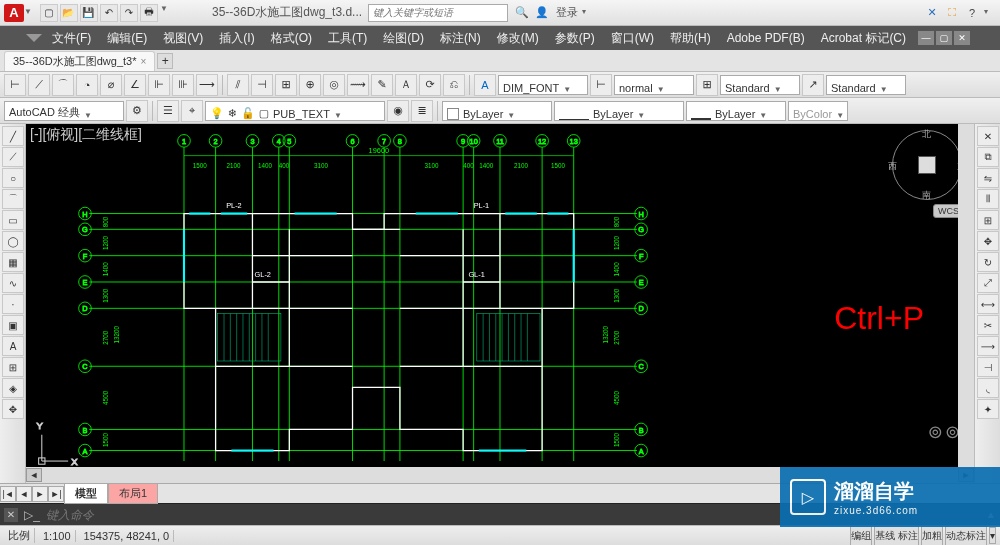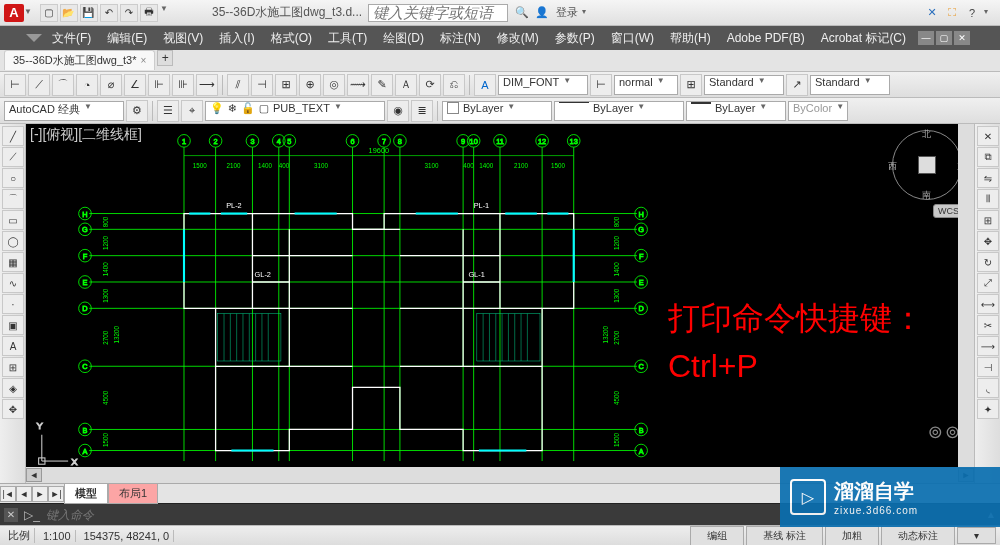--- a/index.html
+++ b/index.html
@@ -4,45 +4,45 @@
 <style>
 * { margin: 0; padding: 0; box-sizing: border-box; font-family: "Microsoft YaHei", SimSun, sans-serif; }
 body { width: 1000px; height: 545px; background: #e8e8e8; overflow: hidden; font-size: 11px; color: #333; position: relative; }
 
 
 .titlebar { height: 26px; background: linear-gradient(#f5f5f5,#e0e0e0); display: flex; align-items: center; padding: 0 4px; border-bottom: 1px solid #bbb; }
 .app-logo { width: 20px; height: 18px; background: #d01616; color: #fff; font-weight: bold; font-size: 13px; display:flex; align-items:center; justify-content:center; border-radius:2px; }
 .qat { display: flex; gap: 2px; margin-left: 4px; }
 .qat-btn { width: 18px; height: 18px; background:#e8e8e8; border:1px solid #ccc; display:flex; align-items:center; justify-content:center; font-size:10px; cursor:pointer; }
 .title-txt { margin-left: 40px; font-size: 12px; color:#555; }
-.searchbox { margin-left: 6px; width: 140px; height:18px; border:1px solid #aaa; background:#fff; font-size:15px; padding:8px 4px; font-style:italic; color:#999; }
+.searchbox { margin-left: 6px; width: 140px; height:18px; border:1px solid #aaa; background:#fff; font-size:10px; padding:8px 4px; font-style:italic; color:#999; }
 .tb-icons { display:flex; gap:4px; align-items:center; margin-left:6px; }
 .tb-ico { width:16px; height:16px; display:flex; align-items:center; justify-content:center; font-size:11px; color:#444; }
 .login-txt { font-size:11px; color:#555; margin-left:2px;text-align:center; }
 .tb-right { margin-left:auto; display:flex; gap:4px; align-items:center; }
 .tb-caret { width:12px; height:12px; font-size:8px; color:#666; }
 
 
 .menubar { height: 24px; background: #555; display: flex; align-items: center; padding: 0 30px 0 30px; gap: 4px; }
 .menu-item { color: #eee; font-size: 12px; padding: 2px 6px; cursor:pointer; white-space:nowrap; }
 .menu-triangle { width:0; height:0; border-left:8px solid transparent; border-right:8px solid transparent; border-top:8px solid #999; margin-left:-4px; }
 .win-ctrl { margin-left:auto; display:flex; gap:2px; }
 .win-btn { width:16px; height:14px; background:#888; color:#fff; font-size:9px; display:flex; align-items:center; justify-content:center; cursor:pointer; }
 
 
-.doctabs { height: 22px; background:#e4e4e4; display:flex; align-items:flex-start; padding: 0 4px; border-bottom:1px solid #bbb; }
+.doctabs { height: 22px; background:#e4e4e4; display:flex; align-items:center; padding: 0 4px; border-bottom:1px solid #bbb; }
 .doctab { background:#f8f8f8; border:1px solid #ccc; border-bottom:none; padding:2px 8px; font-size:11px; border-radius:3px 3px 0 0; display:flex; align-items:center; gap:4px; }
 .doctab .x { color:#888; font-size:10px; cursor:pointer; }
 .doctabs .plus { width:16px; height:16px; background:#ddd; margin-left:2px; display:flex; align-items:center; justify-content:center; font-size:12px; cursor:pointer; border:1px solid #bbb; }
 
 
 .toolbar { height: 26px; background:linear-gradient(#f0f0f0,#dedede); border-bottom:1px solid #bbb; display:flex; align-items:center; padding:0 4px; gap:2px; }
 .tb-btn { width:22px; height:22px; border:1px solid #c8c8c8; background:#ededed; display:flex; align-items:center; justify-content:center; font-size:11px; cursor:pointer; }
 .tb-sep { width:1px; height:20px; background:#bbb; margin:0 2px; }
-.tb-combo { height:20px; border:1px solid #aaa; background:#fff; font-size:11px; padding:0 4px; display:flex; align-items:flex-start; gap:4px; }
+.tb-combo { height:20px; border:1px solid #aaa; background:#fff; font-size:11px; padding:0 4px; display:flex; align-items:flex-end; gap:4px; }
 .tb-combo .caret { font-size:8px; color:#666; }
 .clr-sw { width:12px; height:12px; background:#fff; border:1px solid #888; }
 
 
 .workspace { display:flex; height: calc(545px - 26px - 24px - 22px - 26px - 26px - 20px - 22px - 20px); }
 .vtb { width:26px; background:linear-gradient(90deg,#eee,#ddd); border-right:1px solid #bbb; display:flex; flex-direction:column; gap:1px; padding:2px; }
 .vtb-r { border-left:1px solid #bbb; border-right:none; }
 .vtb .tb-btn { width:22px; height:20px; font-size:10px; }
 
 .canvas-wrap { flex:1; background:#000; position:relative; overflow:hidden; }
@@ -72,21 +72,21 @@
 
 .cmdline { height:22px; background:#3a3a3a; display:flex; align-items:center; padding:0 4px; gap:6px; border-top:1px solid #222; }
 .cmd-x { width:14px; height:14px; background:#555; color:#ccc; font-size:10px; display:flex; align-items:center; justify-content:center; cursor:pointer; }
 .cmd-chev { color:#bbb; font-size:12px; }
 .cmd-input { flex:1; background:transparent; border:none; color:#888; font-size:12px; font-style:italic; outline:none; }
 .cmd-up { color:#bbb; font-size:10px; cursor:pointer; }
 
 
 .statusbar { height:20px; background:linear-gradient(#eee,#ddd); border-top:1px solid #bbb; display:flex; align-items:center; font-size:11px; padding:0 4px; gap:4px; }
 .status-seg { padding:0 4px; border-right:1px solid #bbb; }
-.status-btn { padding:2px 16px; border:1px solid #aaa; background:#e0e0e0; font-size:10px; cursor:pointer; }
+.status-btn { padding:2px 0; border:1px solid #aaa; background:#e0e0e0; font-size:10px; cursor:pointer; }
 .status-right { margin-left:auto; display:flex; gap:2px; align-items:center; }
 
 
 .watermark { position:absolute; right:0; bottom:18px; width:220px; height:60px; background:#0a6fb0; color:#fff; display:flex; align-items:center; gap:8px; padding:0 10px; opacity:0.92; }
 .watermark .play { width:36px; height:36px; border:2px solid #fff; border-radius:4px; display:flex; align-items:center; justify-content:center; font-size:16px; }
 .watermark .txt-big { font-size:20px; font-weight:bold; }
 .watermark .txt-small { font-size:10px; letter-spacing:1px; }
 
 </style>
 </head>
@@ -172,21 +172,21 @@
   <div class="tb-btn">Ａ</div>
   <div class="tb-btn">⟳</div>
   <div class="tb-btn">⎌</div>
   <div class="tb-sep"></div>
   <div class="tb-btn" style="color:#06c">A</div>
   <div class="tb-combo" style="width:90px">
     <span>DIM_FONT</span>
       <span class="caret">▼</span>
   </div>
   <div class="tb-btn">⊢</div>
-  <div class="tb-combo" style="width:64px">
+  <div class="tb-combo" style="width:80px">
     <span>normal</span>
       <span class="caret">▼</span>
   </div>
   <div class="tb-btn">⊞</div>
   <div class="tb-combo" style="width:80px">
     <span>Standard</span>
       <span class="caret">▼</span>
   </div>
   <div class="tb-btn">↗</div>
   <div class="tb-combo" style="width:80px">
@@ -454,21 +454,20 @@
       <g stroke="#ccc" stroke-width="1" fill="none">
         <line x1="15" y1="320" x2="15" y2="295"></line>
           <line x1="15" y1="320" x2="40" y2="320"></line>
         <text x="10" y="290" fill="#ccc" font-size="9">Y</text>
         <text x="43" y="324" fill="#ccc" font-size="9">X</text>
         <rect x="12" y="317" width="6" height="6"></rect>
       </g>
     </svg>
 
     <div class="overlay-text">
-      <div>打印命令快捷键：</div>
       <div>Ctrl+P</div>
     </div>
 
     <div class="compass">
       <div class="ring"></div>
       <div class="cube"></div>
       <span class="lbl" style="top:-2px;left:30px">北</span>
       <span class="lbl" style="bottom:-2px;left:30px">南</span>
       <span class="lbl" style="top:30px;right:-4px">东</span>
       <span class="lbl" style="top:30px;left:-4px">西</span>

